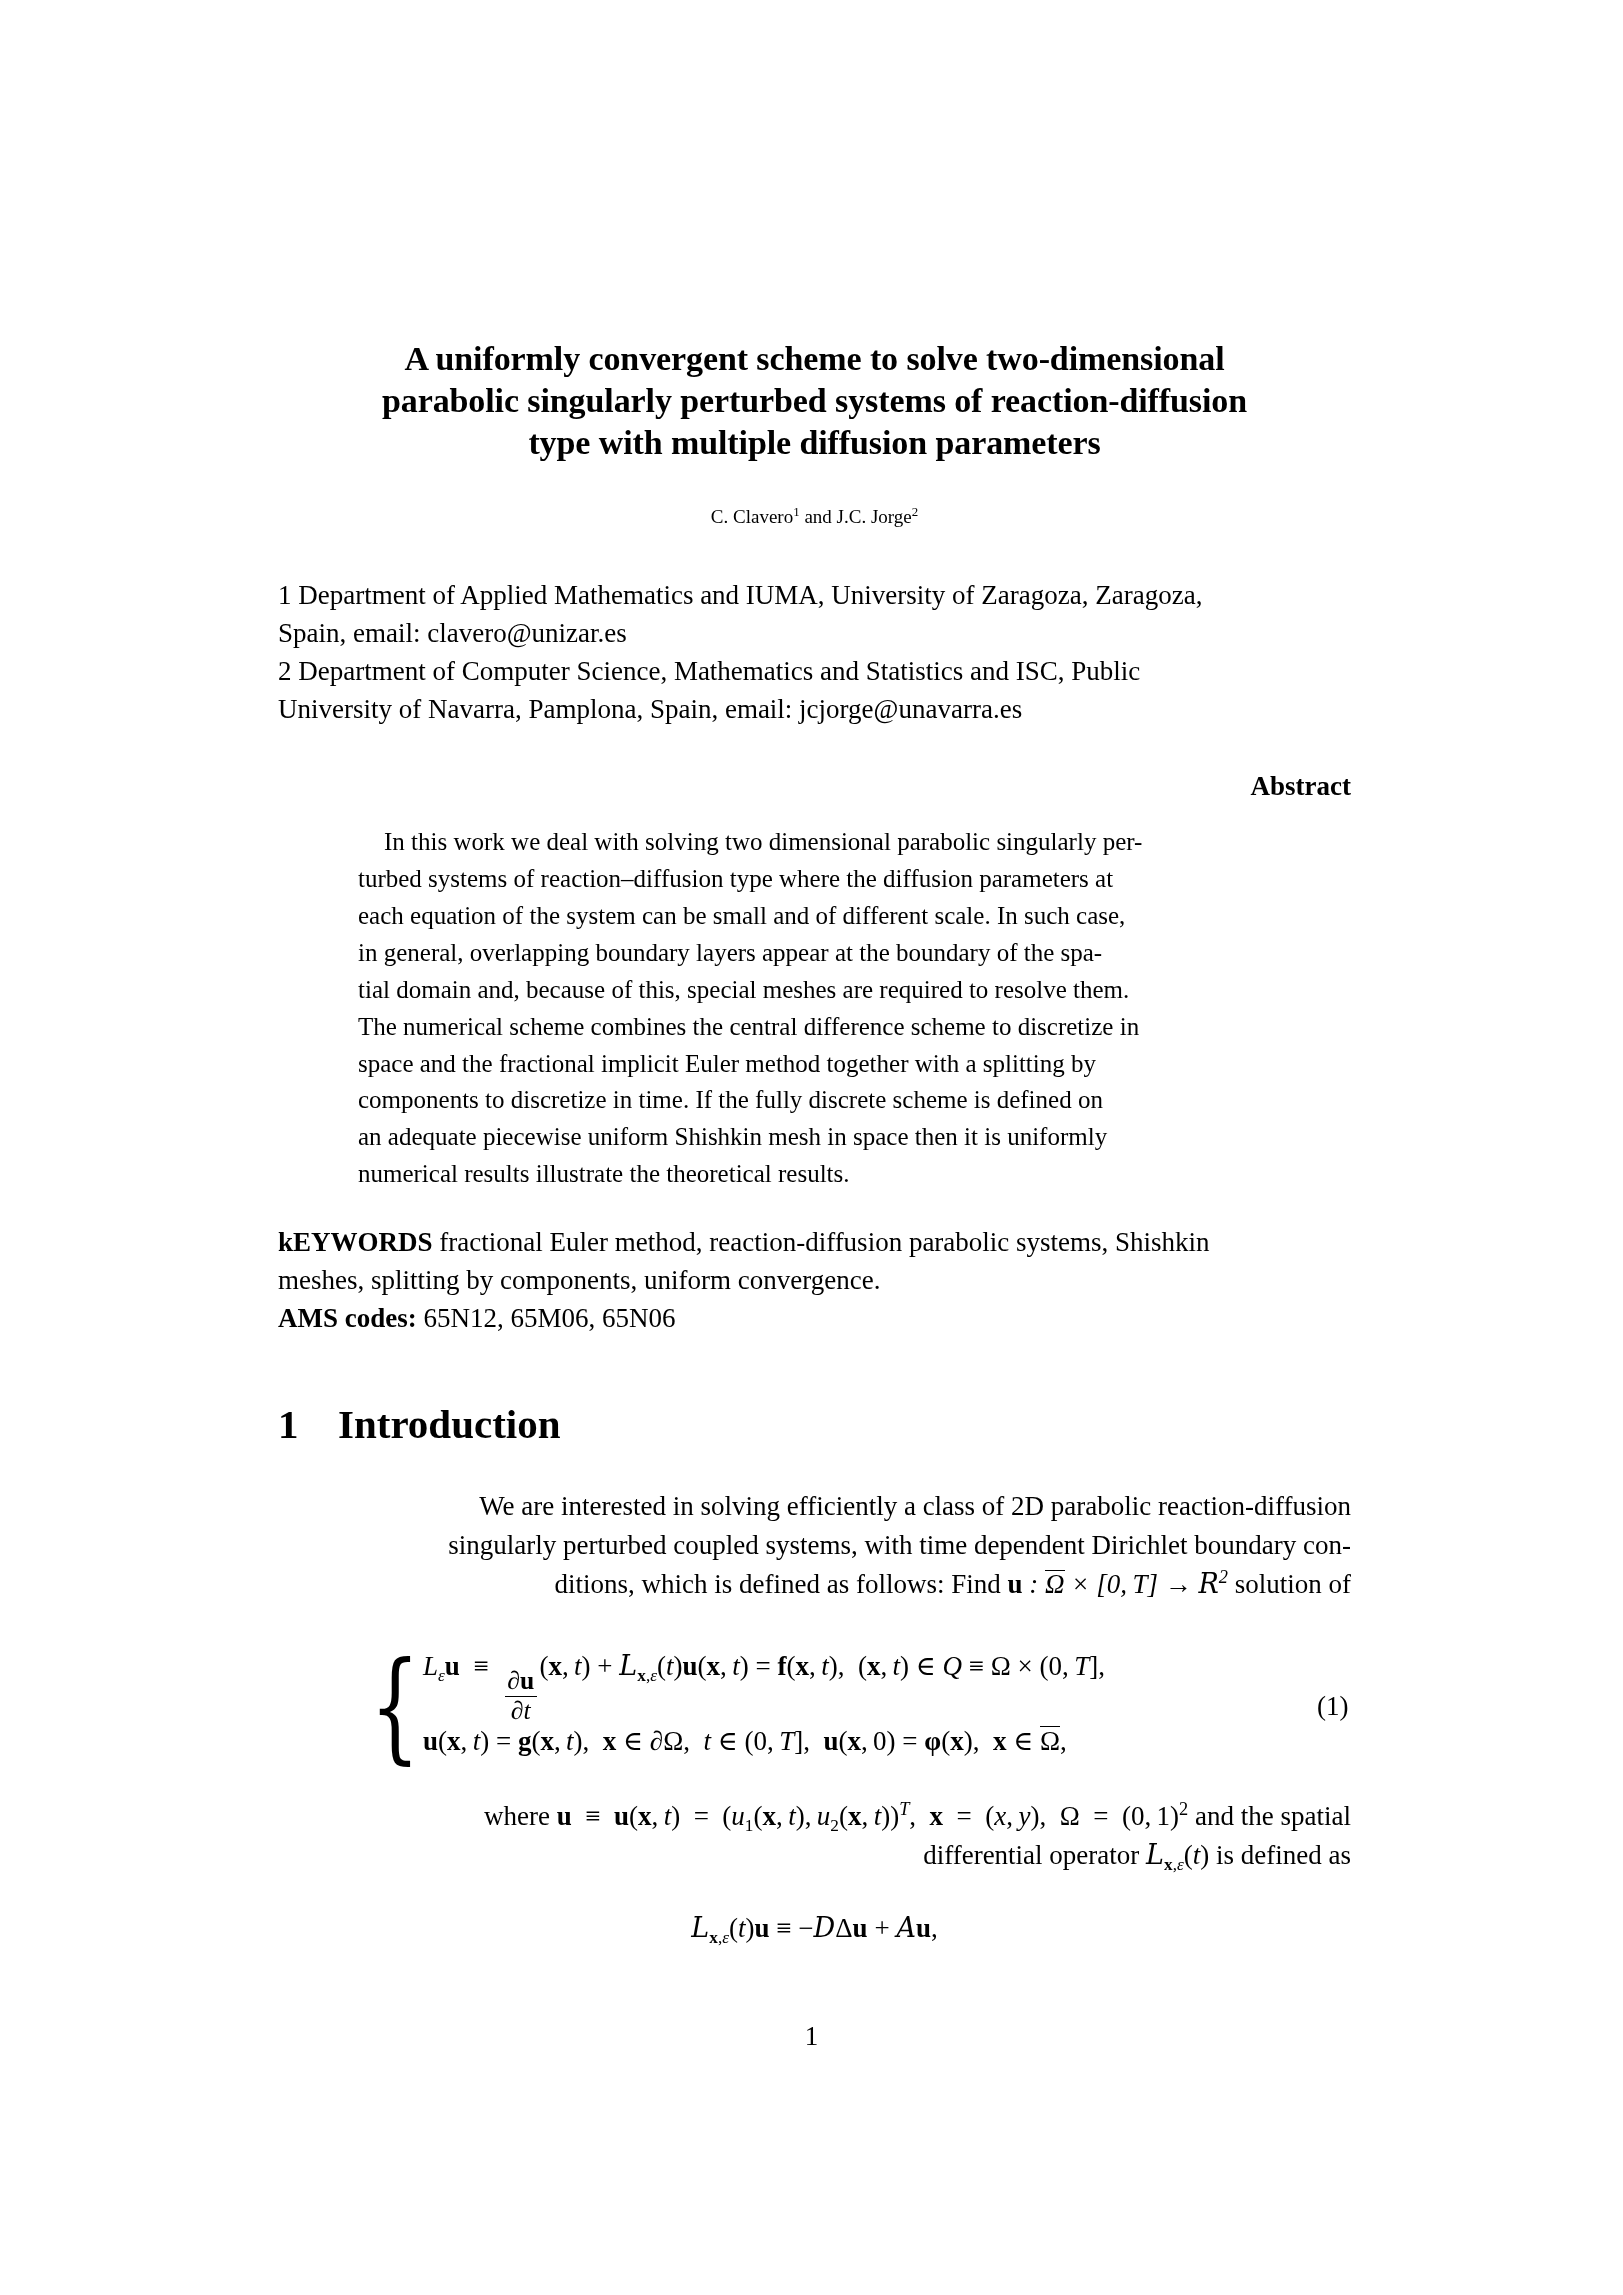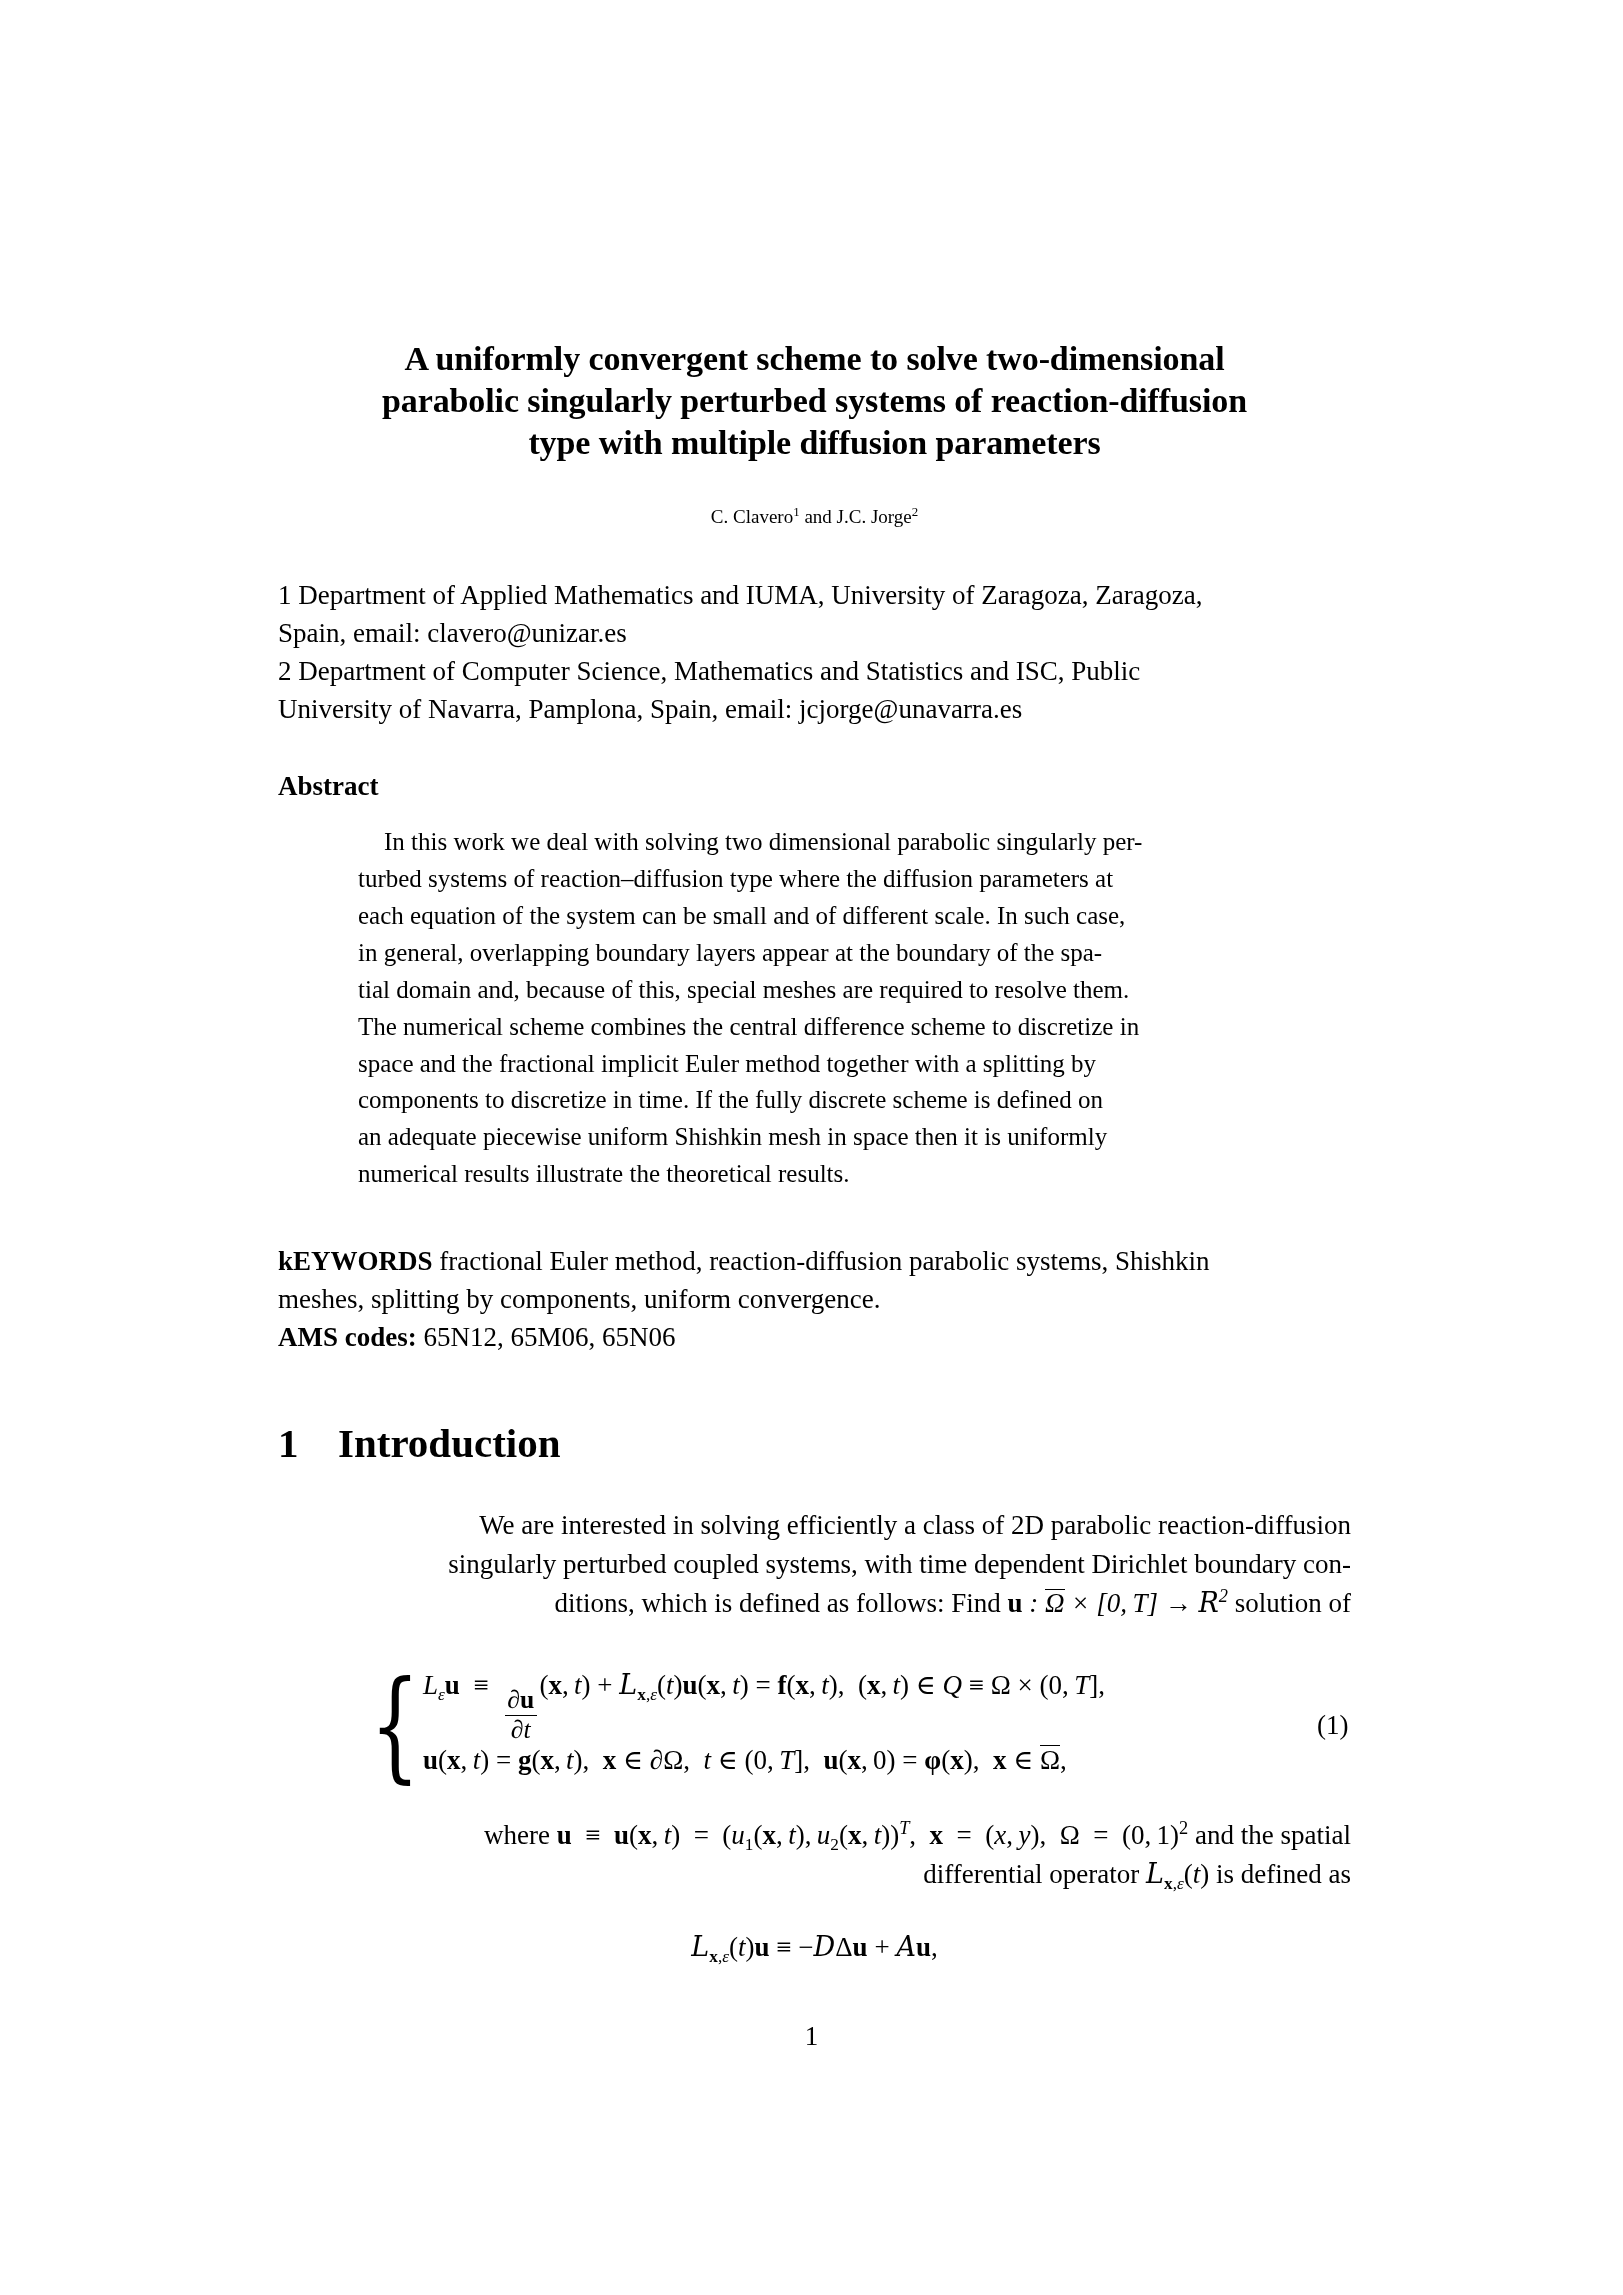--- a/index.html
+++ b/index.html
@@ -53,42 +53,42 @@
   .affils {
     margin-top: 47px;
     font-size: 27px;
     line-height: 1.40;
     text-align: justify;
     text-justify: inter-word;
   }
   .affils .aline { display: block; }
 
   .abstract-head {
-    text-align: left;
+    text-align: right;
     font-weight: bold;
     font-size: 27px;
     margin-top: 43px;
     margin-bottom: 22px;
   }
 
   .abstract-body {
     margin: 0 auto;
     width: 913px;
     font-size: 25px;
     line-height: 1.475;
     text-align: justify;
   }
   .abstract-body .ab-line {
     display: block;
     white-space: nowrap;
   }
   .abstract-body .indent { display: inline-block; width: 26px; }
 
   .keywords {
-    margin-top: 49px;
+    margin-top: 30px;
     font-size: 27px;
     line-height: 1.41;
     text-align: justify;
   }
   .keywords b { font-weight: bold; }
   .kw-line { display: block; white-space: nowrap; }
 
   .amscodes {
     font-size: 27px;
     line-height: 1.41;

